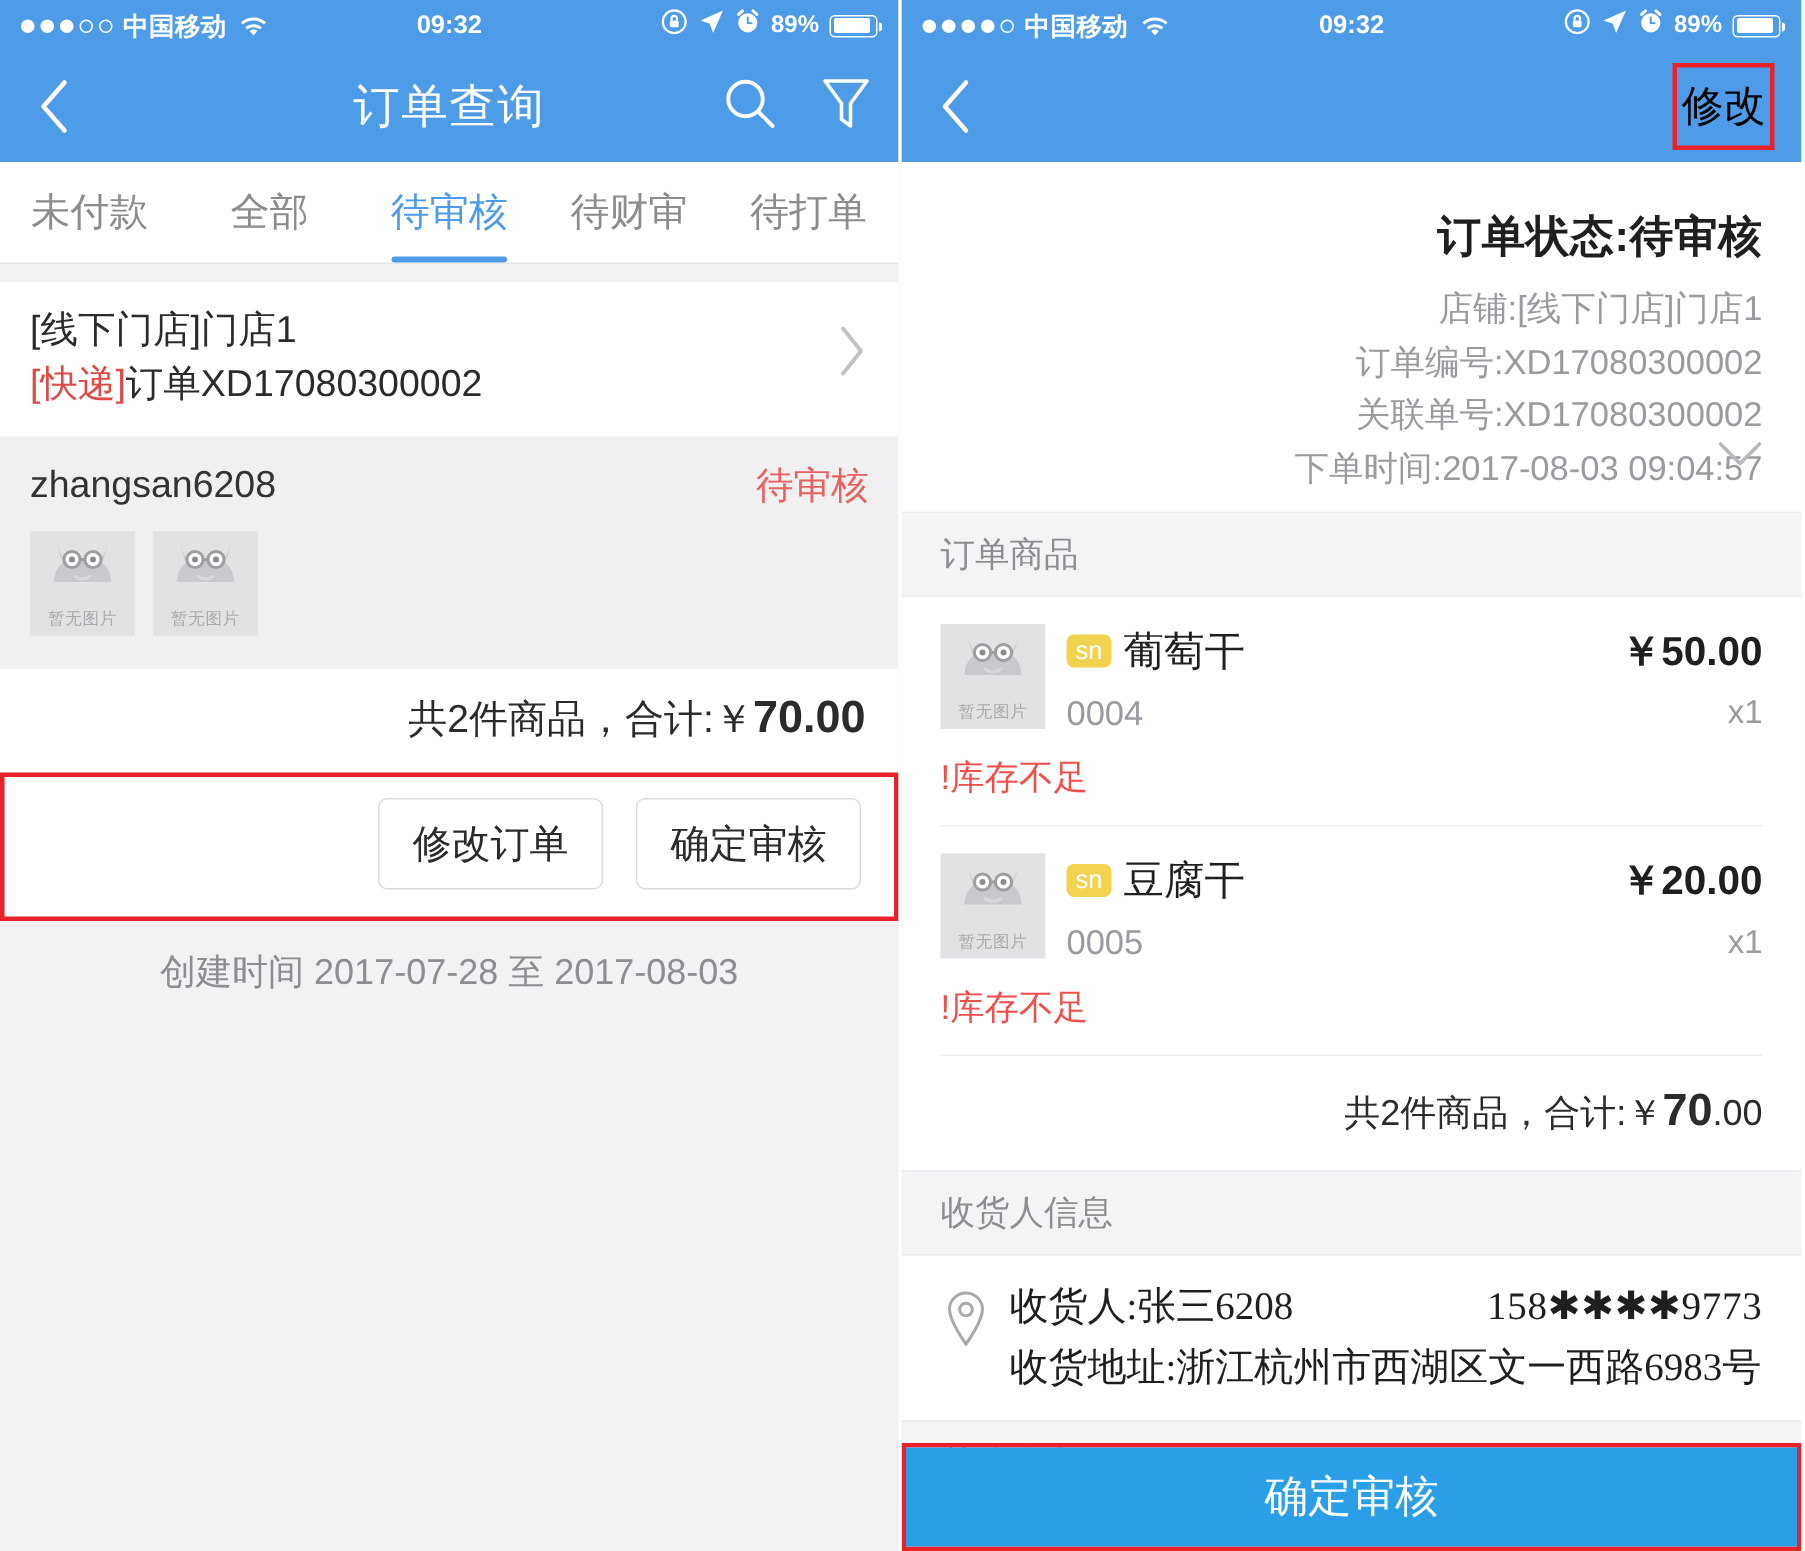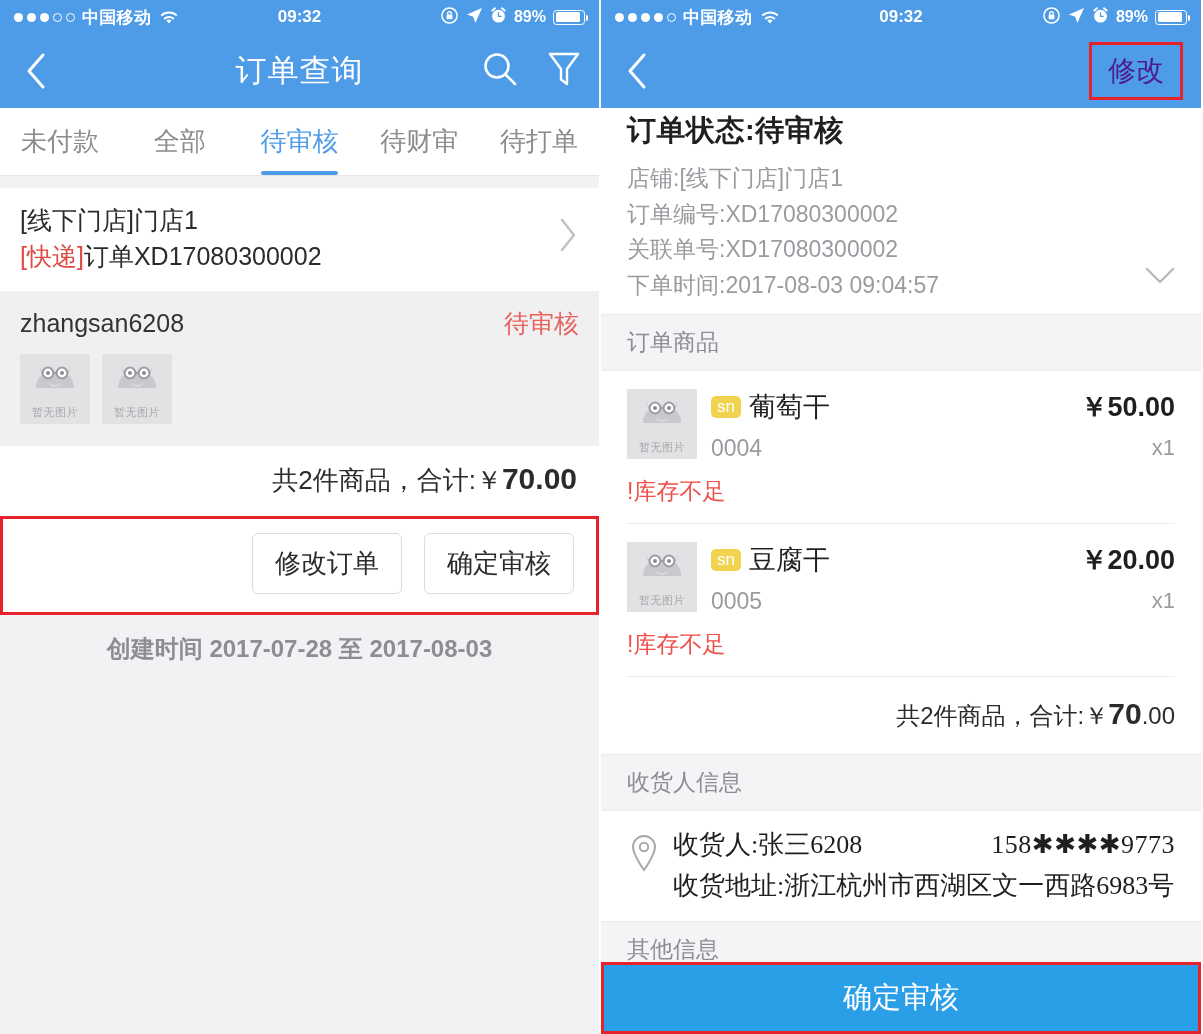--- a/index.html
+++ b/index.html
@@ -51,21 +51,21 @@
     height: 74px; background: #4e9ce8; color: #fff;
     display: flex; align-items: center; padding: 0 18px; position: relative;
   }
   .nav-title {
     position: absolute; left: 0; right: 0; text-align: center;
     font-size: 31px; letter-spacing: 1px; pointer-events: none;
   }
   .nav-back { width: 36px; height: 36px; display: flex; align-items: center; justify-content: center; z-index: 2; }
   .nav-actions { margin-left: auto; display: flex; align-items: center; gap: 28px; z-index: 2; }
   .nav-edit {
-    font-size: 28px; color: #4c1d95; padding: 7px 16px;
+    font-size: 28px; color: #000000; padding: 7px 3px;
     border: 3px solid #e8222a; position: relative; top: 0;
   }
 
   
   .tabs {
     height: 68px; background: #fff; display: flex; align-items: stretch;
     border-bottom: 1px solid #e6e6e8;
   }
   .tab {
     flex: 1; display: flex; align-items: center; justify-content: center;
@@ -117,28 +117,28 @@
     gap: 22px; padding: 14px 22px 18px 22px;
   }
   .btn-o {
     border: 1px solid #dcdcdf; border-radius: 6px; background: #fff;
     padding: 12px 22px; font-size: 26px; color: #2b2b2b;
     font-family: inherit;
   }
 
   .created-time {
     text-align: center; font-size: 24px; color: #8d8d92;
-    background: #f2f2f4; padding: 18px 0 20px 0; font-weight: bold;
+    background: #f2f2f4; padding: 18px 0 20px 0;
   }
   .filler { background: #f2f2f4; flex: 1; }
   .left-body { display: flex; flex-direction: column; height: calc(1034px - 34px - 74px); }
 
   
   .r-body { height: calc(1034px - 34px - 74px); background: #fff; position: relative; overflow: hidden; }
-  .status-block { background: #fff; padding: 3px 26px 10px 26px; position: relative; }
+  .status-block { background: #fff; padding: 30px 26px 10px 26px; position: relative; text-align: right; }
   .status-title { font-size: 29px; color: #1f1f1f; font-weight: bold; letter-spacing: .5px; }
   .meta { margin-top: 10px; }
   .meta-line { font-size: 23px; color: #9a9aa0; line-height: 1.55; }
   .collapse-chev { position: absolute; right: 26px; bottom: 22px; color: #b8b8bd; font-size: 26px; }
 
   .sec-header {
     background: #f4f4f6; border-top: 1px solid #eaeaec; border-bottom: 1px solid #eaeaec;
     padding: 12px 26px; font-size: 23px; color: #8d8d92;
   }
   .goods-row { display: flex; padding: 18px 26px 0 26px; }

